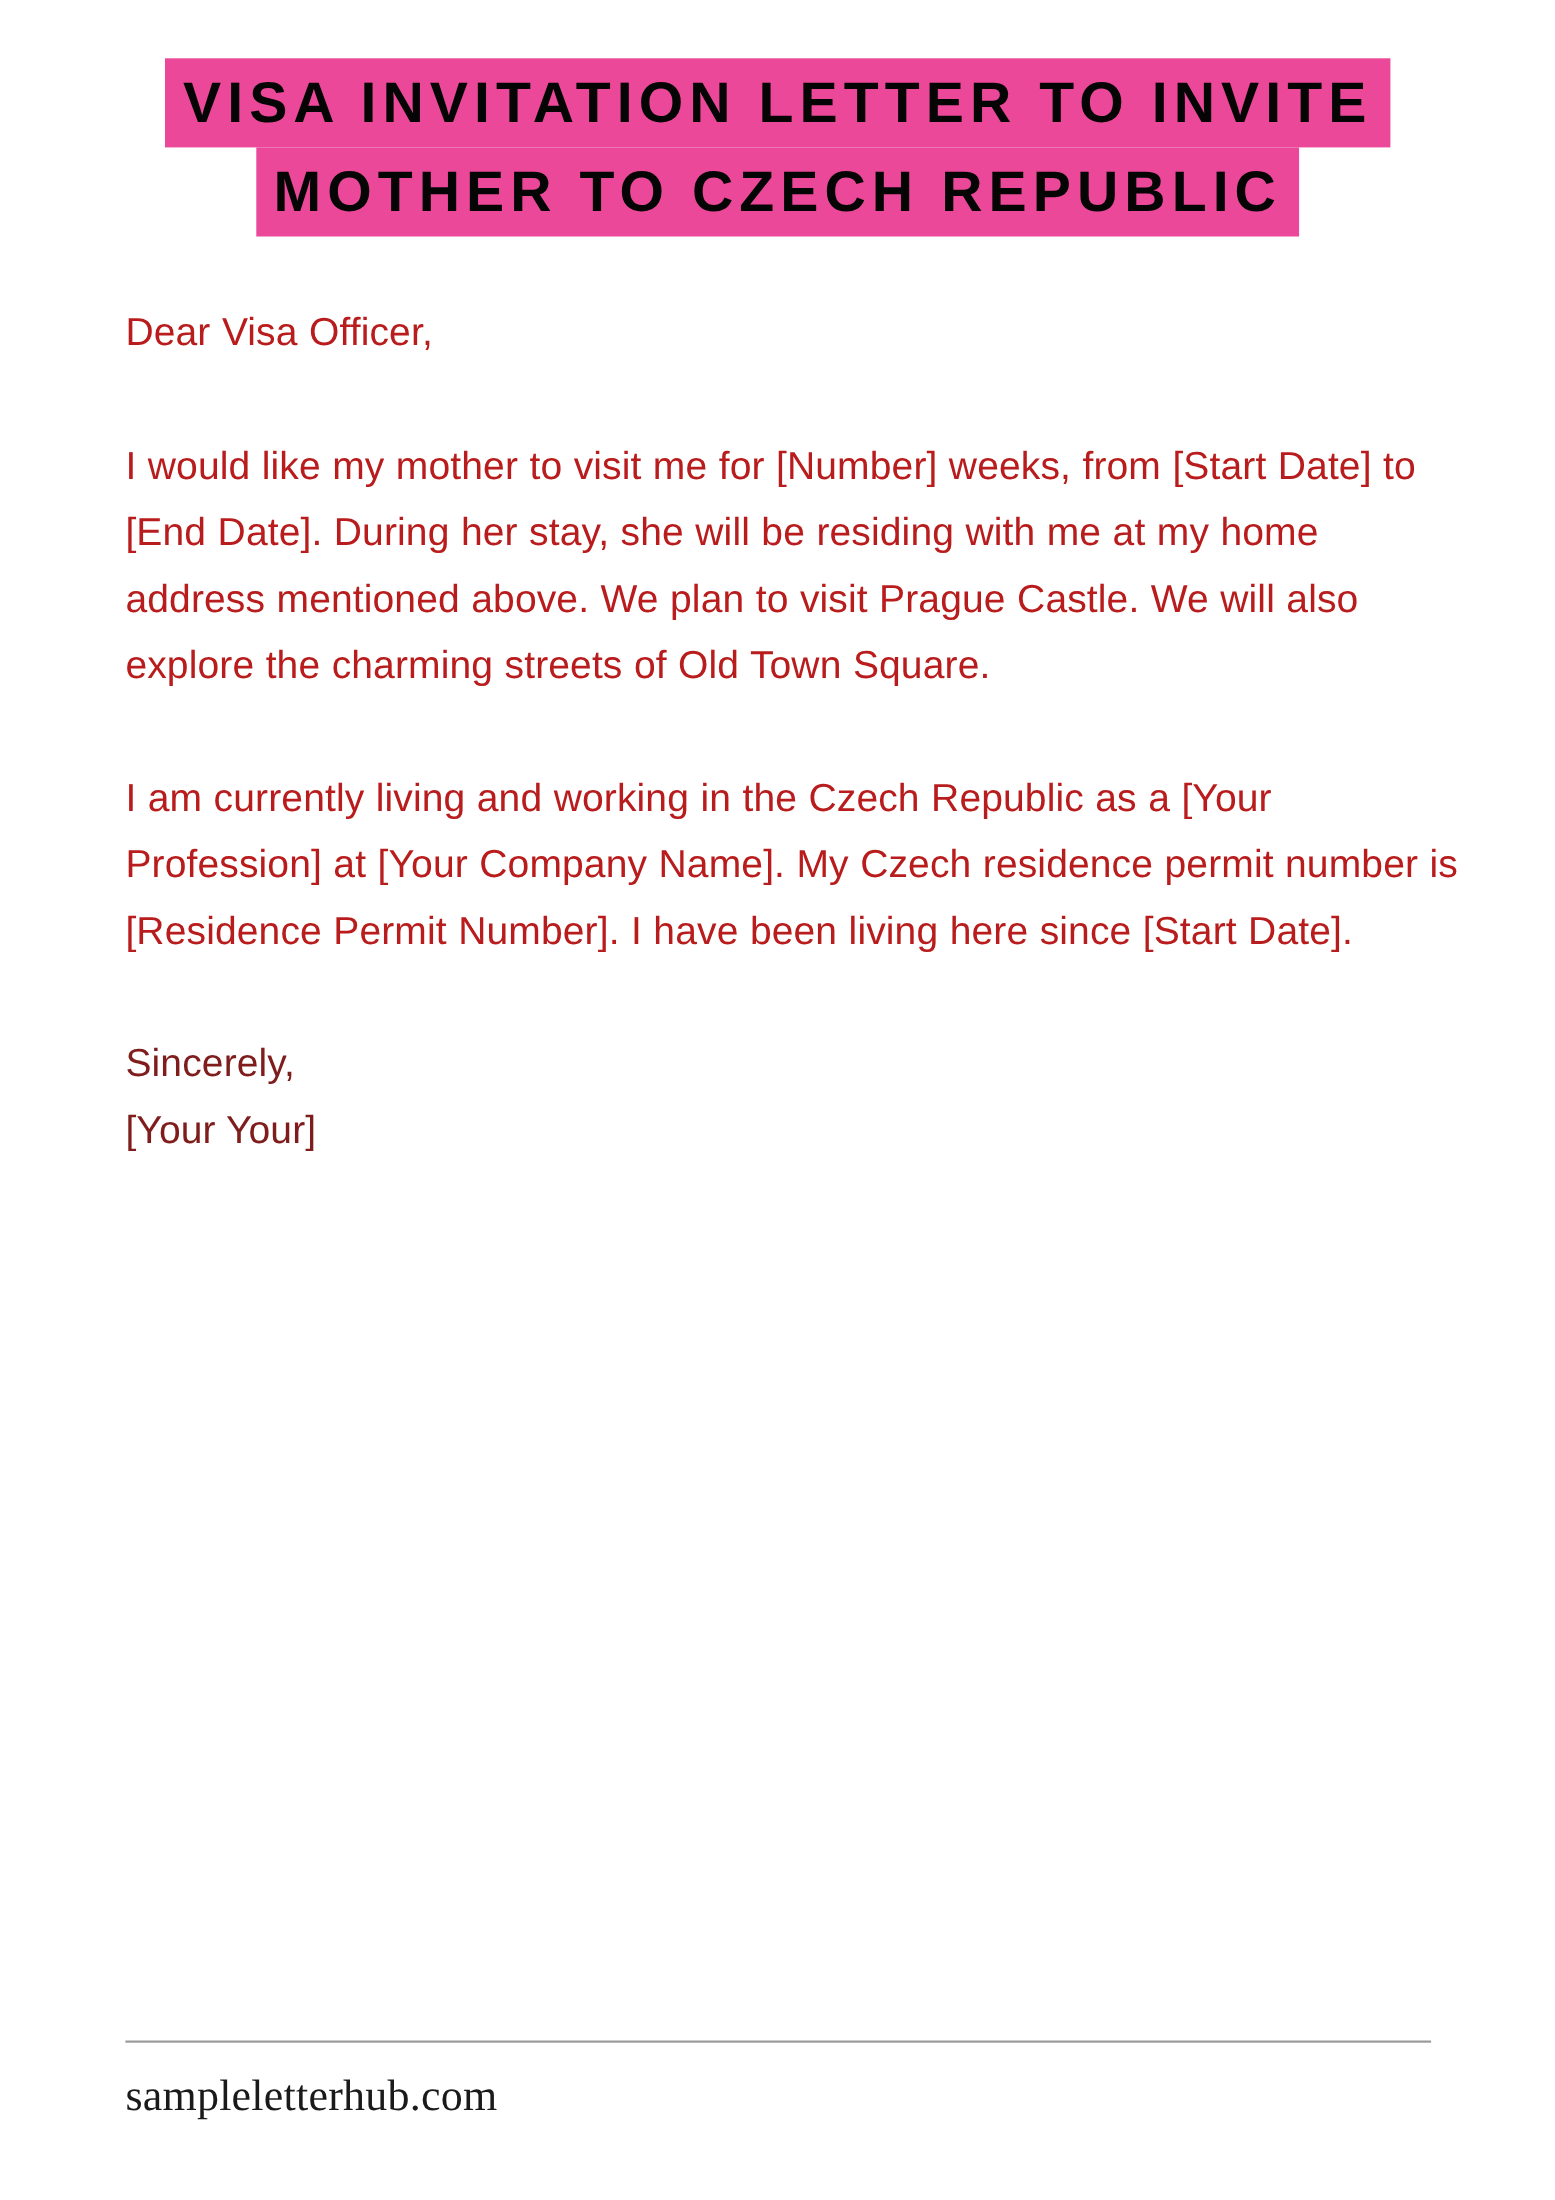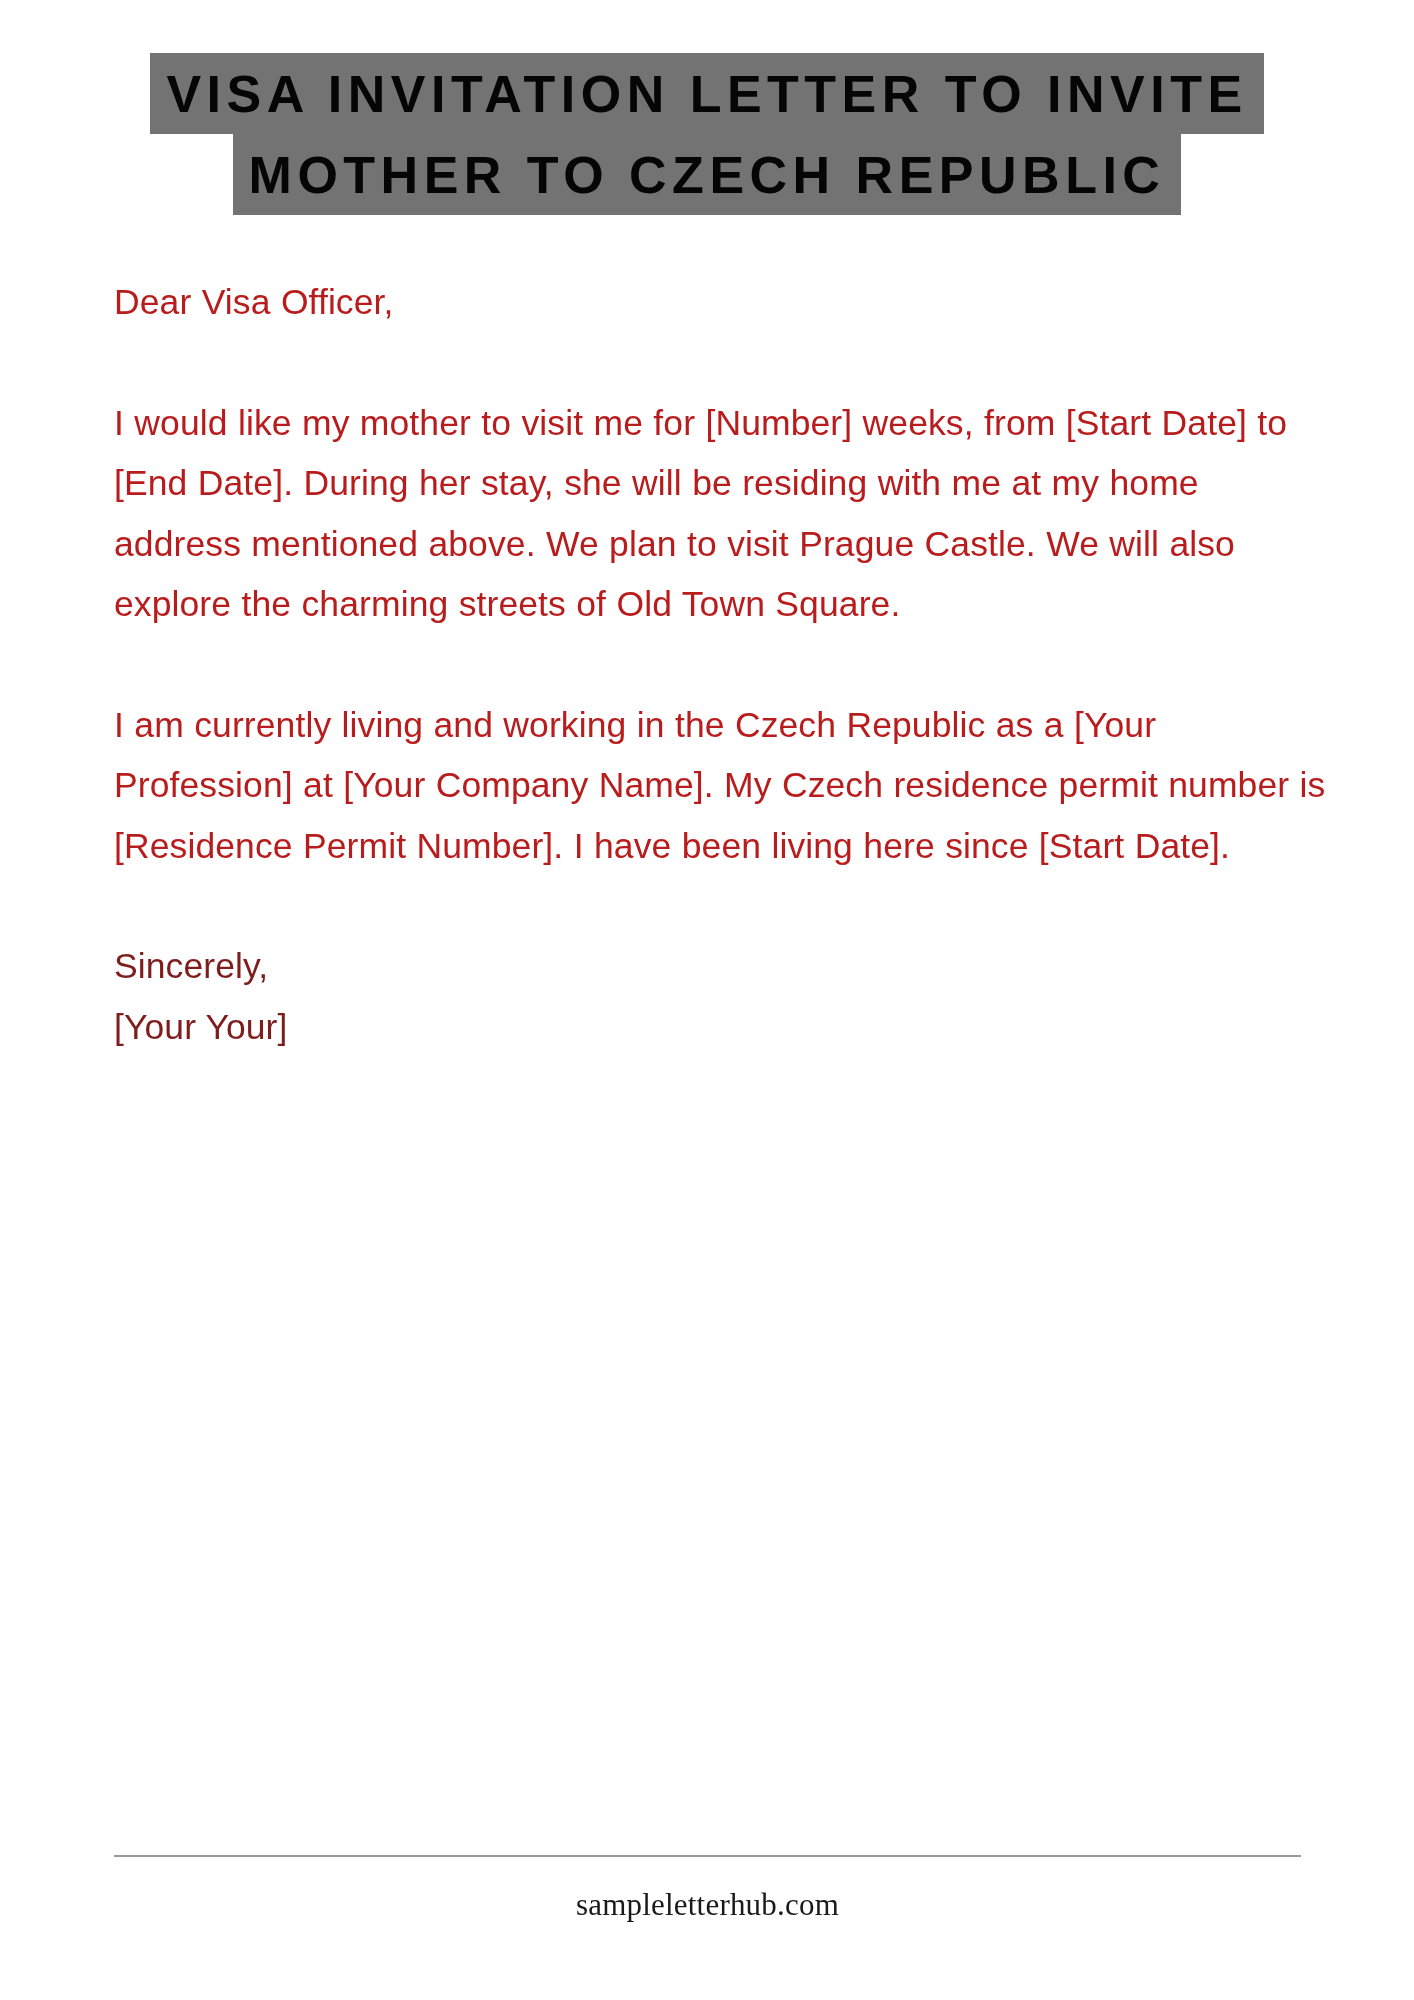--- a/index.html
+++ b/index.html
@@ -37,21 +37,21 @@
     font-weight: 700;
     font-size: 52px;
     line-height: 81px;
     letter-spacing: 5.5px;
     color: #050505;
     text-transform: uppercase;
     white-space: nowrap;
   }
 
   .title-line > span {
-    background-color: #737373;
+    background-color: #ec4899;
     padding: 12px 16px 11px 16px;
     box-decoration-break: clone;
     -webkit-box-decoration-break: clone;
   }
 
   
   .letter-body {
     position: absolute;
     left: 114px;
     top: 272px;
@@ -88,23 +88,23 @@
     width: 1187px;
     height: 0;
     border-top: 2px solid #9a9a9a;
   }
 
   .footer-url {
     position: absolute;
     left: 114px;
     top: 1879px;
     width: 1187px;
-    text-align: center;
+    text-align: left;
     font-family: "Liberation Serif", serif;
-    font-size: 31px;
+    font-size: 40px;
     line-height: 52px;
     color: #1a1a1a;
     letter-spacing: 0.2px;
   }
 </style>
 </head>
 <body>
 
 <div class="page">
 

